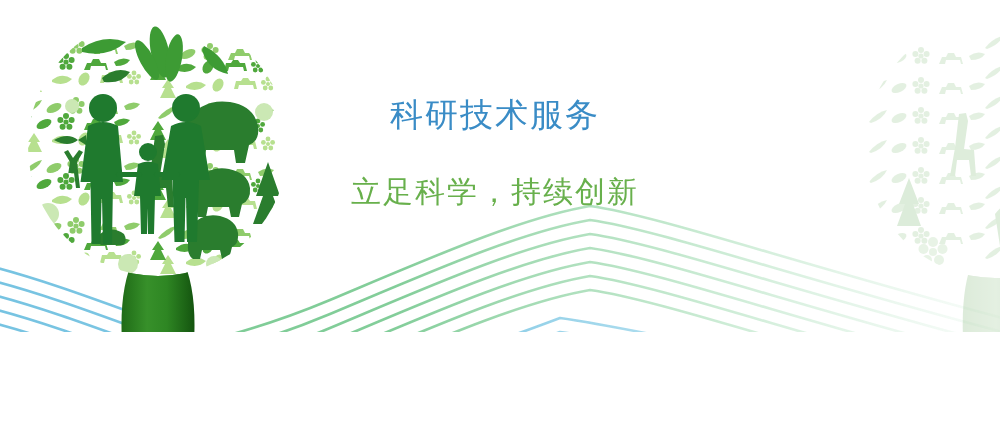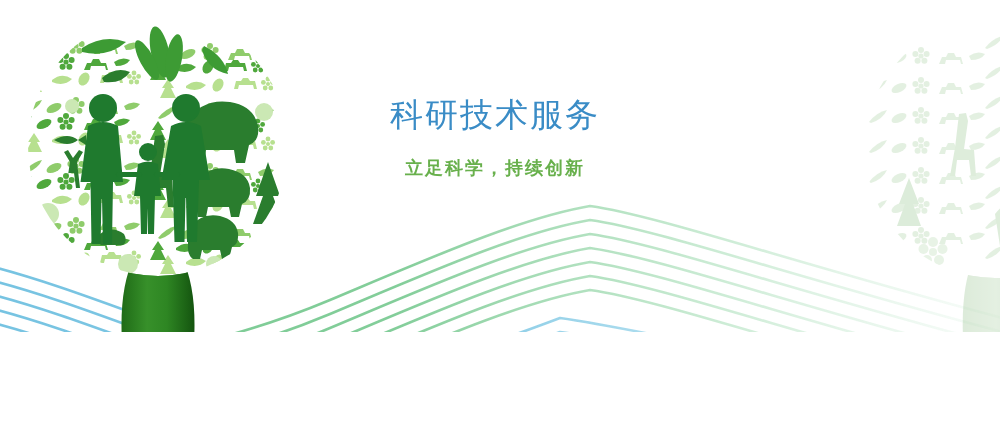--- a/index.html
+++ b/index.html
@@ -64,26 +64,26 @@
     font-size: 33px;
     font-weight: 400;
     letter-spacing: 2px;
     color: #3A8CC6;
     line-height: 1.2;
     margin: 0;
     white-space: nowrap;
   }
   .subline {
     font-family: "DejaVu Sans", "Liberation Sans", sans-serif;
-    font-size: 18px;
-    font-weight: 700;
+    font-size: 30px;
+    font-weight: 400;
     letter-spacing: 2px;
     color: #68B04C;
     line-height: 1.2;
-    margin: 22px 0 0 0;
+    margin: 39px 0 0 0;
     white-space: nowrap;
   }
 </style>
 </head>
 <body>
 
 <div class="banner">
 
   <svg class="waves" viewBox="0 0 1000 428" preserveAspectRatio="none">
     <defs>

